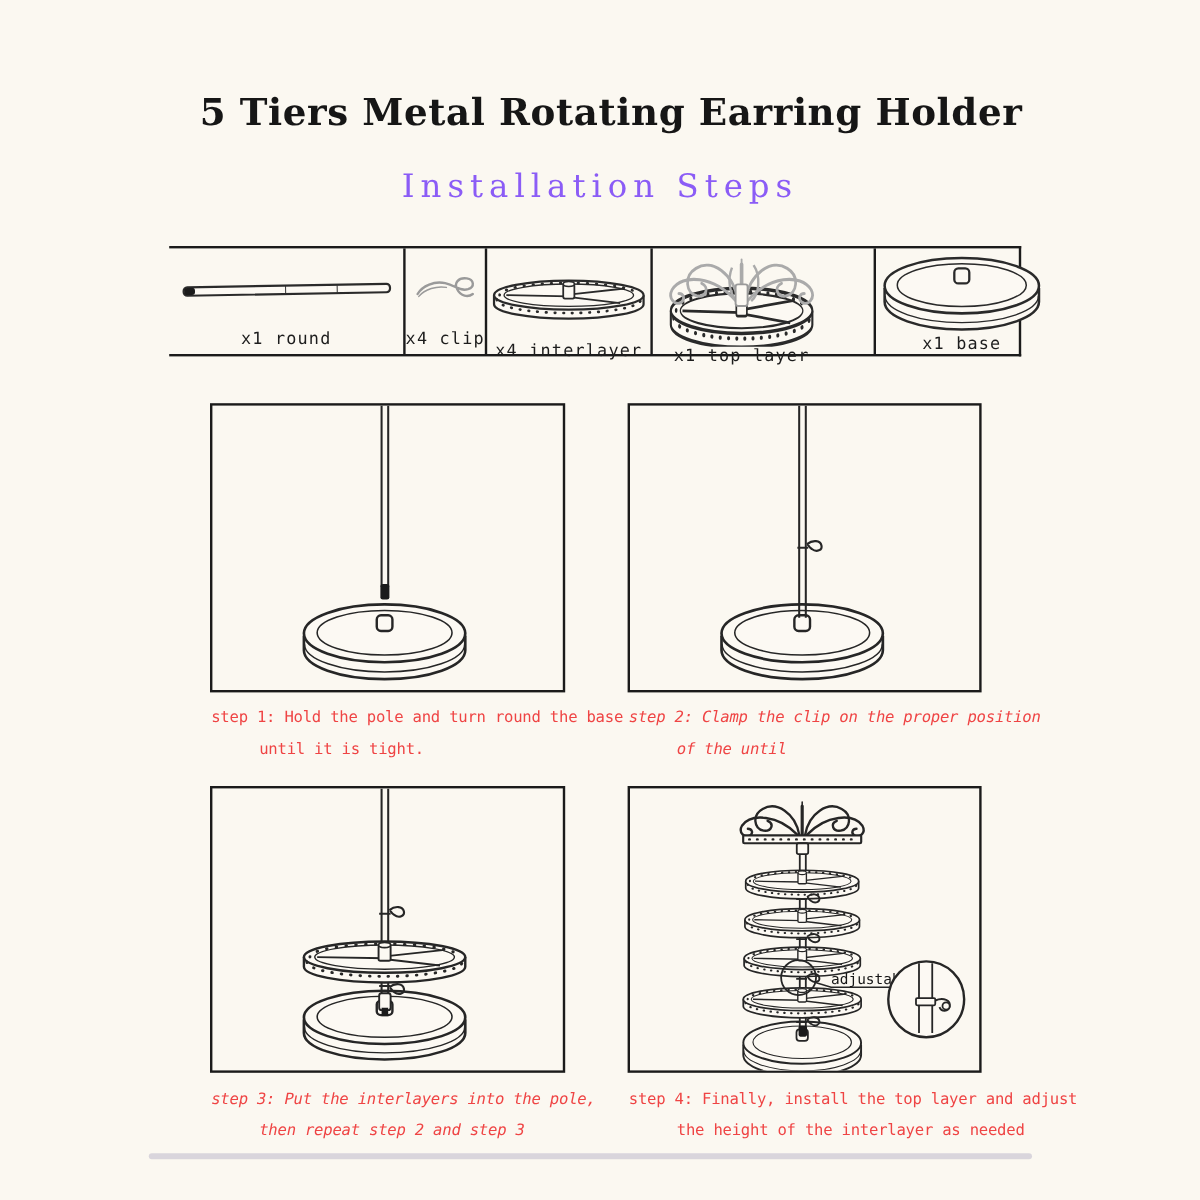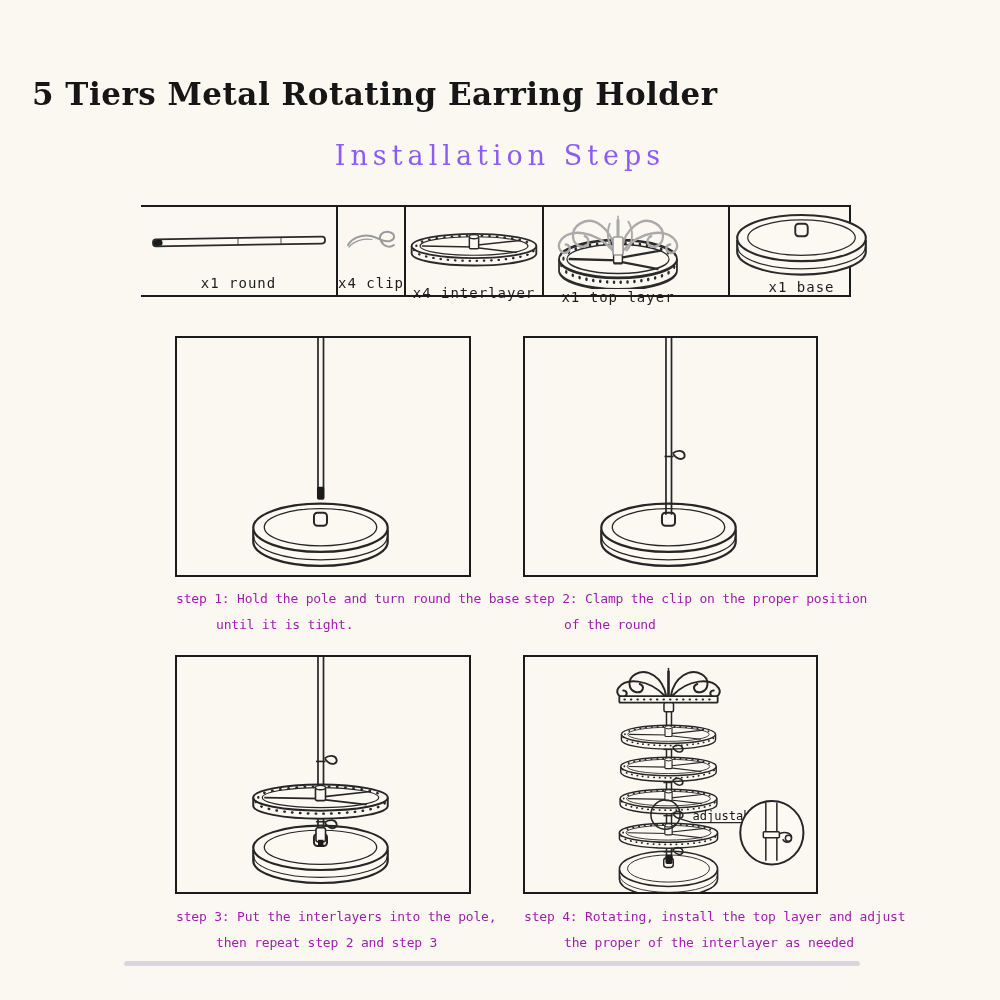--- a/index.html
+++ b/index.html
@@ -6,25 +6,24 @@
   .page{
     position:relative;
     width:1000px;height:1000px;
     background:#fbf8f1;
     font-family:"DejaVu Sans Mono", monospace;
     color:#222;
     overflow:hidden;
   }
   .title{
     position:absolute;left:0;top:76px;width:852px;
-    text-align:left;
+    text-align:right;
     font-family:"DejaVu Serif", serif;
     font-weight:bold;font-size:31px;color:#161616;
     letter-spacing:.5px;
-    padding-left:32px;
   }
   .subtitle{
     position:absolute;left:0;top:140px;width:1000px;
     text-align:center;
     font-family:"DejaVu Serif", serif;
     font-weight:normal;font-size:27px;color:#8b5cf6;
     letter-spacing:5px;
   }
   .parts-table{
     position:absolute;left:141px;top:205px;width:710px;height:92px;
@@ -47,25 +46,25 @@
   .panel{
     position:absolute;border:2.5px solid #1b1b1b;box-sizing:border-box;
   }
   .panel svg{display:block;width:100%;height:100%;color:#262626;}
   #panel1{left:175px;top:336px;width:296px;height:241px;}
   #panel2{left:523px;top:336px;width:295px;height:241px;}
   #panel3{left:175px;top:655px;width:296px;height:239px;}
   #panel4{left:523px;top:655px;width:295px;height:239px;}
   .caption{
     position:absolute;width:352px;
-    font-size:13px;line-height:26px;letter-spacing:-0.2px;color:#a21caf;
+    font-size:13px;line-height:26px;letter-spacing:-0.2px;color:#ef4444;
     white-space:nowrap;
   }
-  #cap1{left:176px;top:586px;} #cap2{left:524px;top:586px;}
-  #cap3{left:176px;top:904px;} #cap4{left:524px;top:904px;}
+  #cap1{left:176px;top:586px;} #cap2{left:524px;top:586px;font-style:italic;}
+  #cap3{left:176px;top:904px;font-style:italic;} #cap4{left:524px;top:904px;}
   .cap-line2{padding-left:40px;}
   .bottom-bar{
     position:absolute;left:124px;top:961px;width:736px;height:5px;
     background:#d9d5dc;border-radius:3px;
   }
   .defs{position:absolute;width:0;height:0;}
 </style>
 </head>
 <body>
 
@@ -243,26 +242,26 @@
       </g>
     </svg>
   </div>
 
   <div class="caption" id="cap1">
     <div class="cap-line1">step 1: Hold the pole and turn round the base</div>
     <div class="cap-line2">until it is tight.</div>
   </div>
   <div class="caption" id="cap2">
     <div class="cap-line1">step 2: Clamp the clip on the proper position</div>
-    <div class="cap-line2">of the round</div>
+    <div class="cap-line2">of the until</div>
   </div>
   <div class="caption" id="cap3">
     <div class="cap-line1">step 3: Put the interlayers into the pole,</div>
     <div class="cap-line2">then repeat step 2 and step 3</div>
   </div>
   <div class="caption" id="cap4">
-    <div class="cap-line1">step 4: Rotating, install the top layer and adjust</div>
-    <div class="cap-line2">the proper of the interlayer as needed</div>
+    <div class="cap-line1">step 4: Finally, install the top layer and adjust</div>
+    <div class="cap-line2">the height of the interlayer as needed</div>
   </div>
 
   <div class="bottom-bar"></div>
 
 </div>
 
 </body></html>

